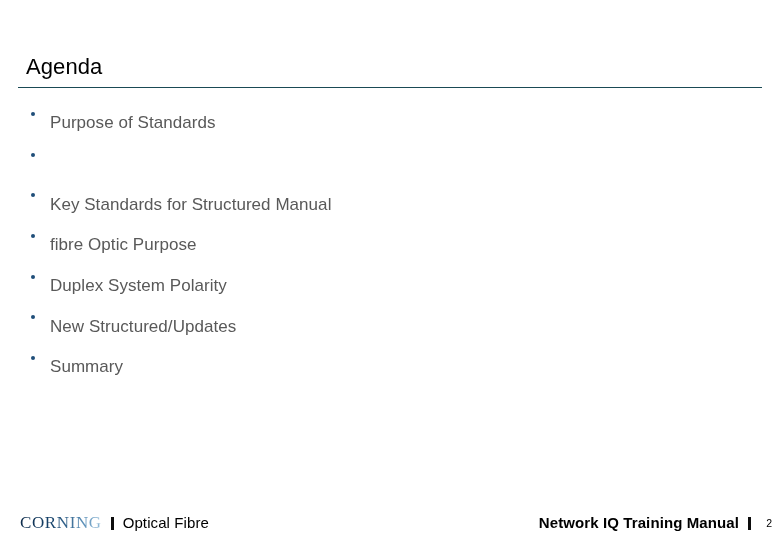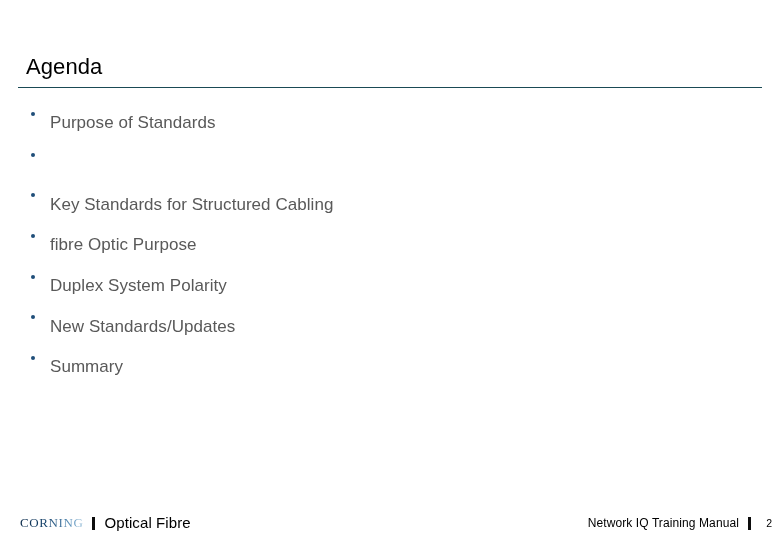--- a/index.html
+++ b/index.html
@@ -93,21 +93,21 @@
   .footer-left {
     position: absolute;
     left: 20px;
     top: 2px;
     display: flex;
     align-items: center;
   }
 
   .corning-logo {
     font-family: "Liberation Serif", serif;
-    font-size: 13px;
+    font-size: 17px;
     font-weight: 400;
     letter-spacing: 0.6px;
     line-height: 18px;
     background: linear-gradient(95deg, #0d2b4a 0%, #17456e 42%, #5f93bb 78%, #9cc2dc 100%);
     -webkit-background-clip: text;
     background-clip: text;
     color: transparent;
     -webkit-text-fill-color: transparent;
     white-space: nowrap;
   }
@@ -131,25 +131,26 @@
 
   .footer-right {
     position: absolute;
     right: 8px;
     top: 4px;
     display: flex;
     align-items: center;
   }
 
   .footer-manual {
-    font-size: 12px;
+    font-size: 15px;
     line-height: 14px;
     color: #000000;
     white-space: nowrap;
     letter-spacing: 0.1px;
+    font-weight: bold;
   }
 
   .footer-page {
     font-size: 10.5px;
     line-height: 14px;
     color: #000000;
     white-space: nowrap;
     min-width: 12px;
     text-align: right;
   }
@@ -169,36 +170,36 @@
       <span class="agenda-bullet"></span>
       <span class="agenda-text">Purpose of Standards</span>
     </li>
 
     <li class="agenda-item">
       <span class="agenda-bullet"></span>
     </li>
 
     <li class="agenda-item">
       <span class="agenda-bullet"></span>
-      <span class="agenda-text">Key Standards for Structured Cabling</span>
+      <span class="agenda-text">Key Standards for Structured Manual</span>
     </li>
 
     <li class="agenda-item">
       <span class="agenda-bullet"></span>
       <span class="agenda-text">fibre Optic Purpose</span>
     </li>
 
     <li class="agenda-item">
       <span class="agenda-bullet"></span>
       <span class="agenda-text">Duplex System Polarity</span>
     </li>
 
     <li class="agenda-item">
       <span class="agenda-bullet"></span>
-      <span class="agenda-text">New Standards/Updates</span>
+      <span class="agenda-text">New Structured/Updates</span>
     </li>
 
     <li class="agenda-item">
       <span class="agenda-bullet"></span>
       <span class="agenda-text">Summary</span>
     </li>
 
   </ul>
 
   <div class="footer">

